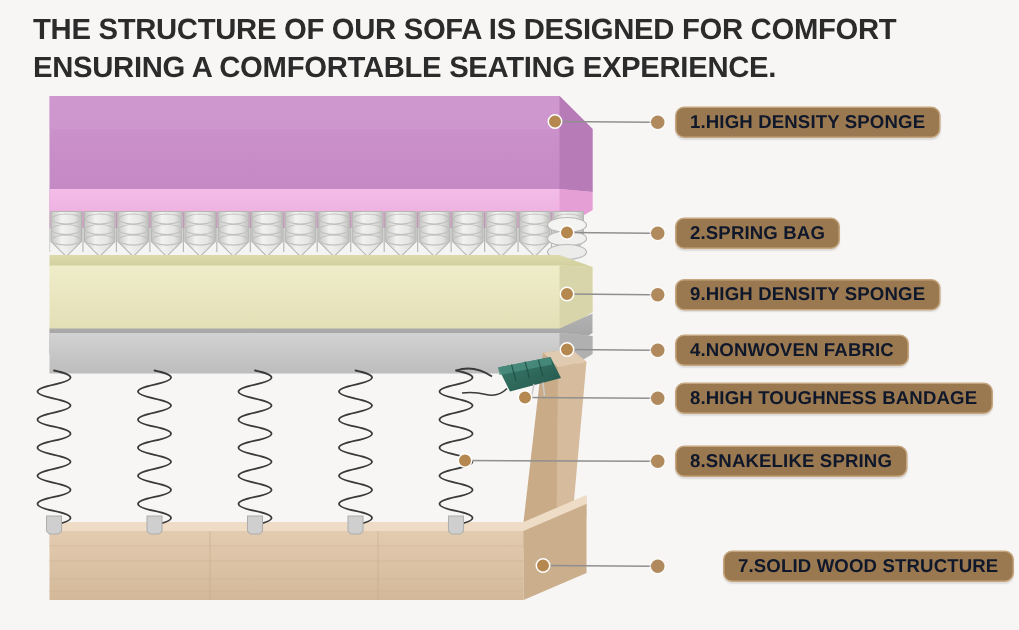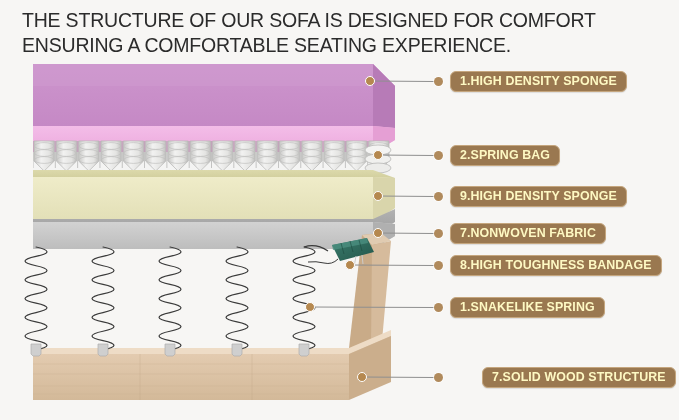--- a/index.html
+++ b/index.html
@@ -11,39 +11,39 @@
     position:relative;
   }
   #stage{position:absolute;left:0;top:0;width:679px;height:420px;}
 
   
   .title{
     position:absolute;left:22px;top:8px;width:600px;
     color:#2b2b2b;
     font-size:19.5px;
     line-height:25px;
-    font-weight:400;
+    font-weight:700;
     letter-spacing:-0.2px;
     white-space:pre-line;
   }
 
   
   #art{position:absolute;left:0;top:0;width:679px;height:420px;}
 
   
   .badge{
     position:absolute;
     height:21px;
     box-sizing:border-box;
     display:flex;align-items:center;
     padding:0 9px 1px 9px;
     background:#9a7850;
     border:1.5px solid #c5a67e;
     border-radius:6px;
-    color:#fef9c3;
+    color:#0f172a;
     font-size:12.4px;
     font-weight:700;
     letter-spacing:0.1px;
     white-space:nowrap;
     box-shadow:0 1px 1px rgba(0,0,0,.10);
   }
   .badge-dot{
     position:absolute;
     width:9px;height:9px;border-radius:50%;
     background:#b08a5c;
@@ -289,22 +289,22 @@
       </g>
   </svg>
 
   <div id="badges">
       <div class="badge" style="left: 450px; top: 71px;">1.HIGH DENSITY SPONGE</div>
       <div class="badge-dot" style="left: 434px; top: 77px;"></div>
       <div class="badge" style="left: 450px; top: 145px;">2.SPRING BAG</div>
       <div class="badge-dot" style="left: 434px; top: 151px;"></div>
       <div class="badge" style="left: 450px; top: 186px;">9.HIGH DENSITY SPONGE</div>
       <div class="badge-dot" style="left: 434px; top: 192px;"></div>
-      <div class="badge" style="left: 450px; top: 223px;">7.NONWOVEN FABRIC</div>
+      <div class="badge" style="left: 450px; top: 223px;">4.NONWOVEN FABRIC</div>
       <div class="badge-dot" style="left: 434px; top: 229px;"></div>
       <div class="badge" style="left: 450px; top: 255px;">8.HIGH TOUGHNESS BANDAGE</div>
       <div class="badge-dot" style="left: 434px; top: 261px;"></div>
-      <div class="badge" style="left: 450px; top: 297px;">1.SNAKELIKE SPRING</div>
+      <div class="badge" style="left: 450px; top: 297px;">8.SNAKELIKE SPRING</div>
       <div class="badge-dot" style="left: 434px; top: 303px;"></div>
       <div class="badge" style="left: 450px; top: 367px; margin-left: 32px;">7.SOLID WOOD STRUCTURE</div>
       <div class="badge-dot" style="left: 434px; top: 373px;"></div>
     </div>
 </div>
 
 </body></html>

